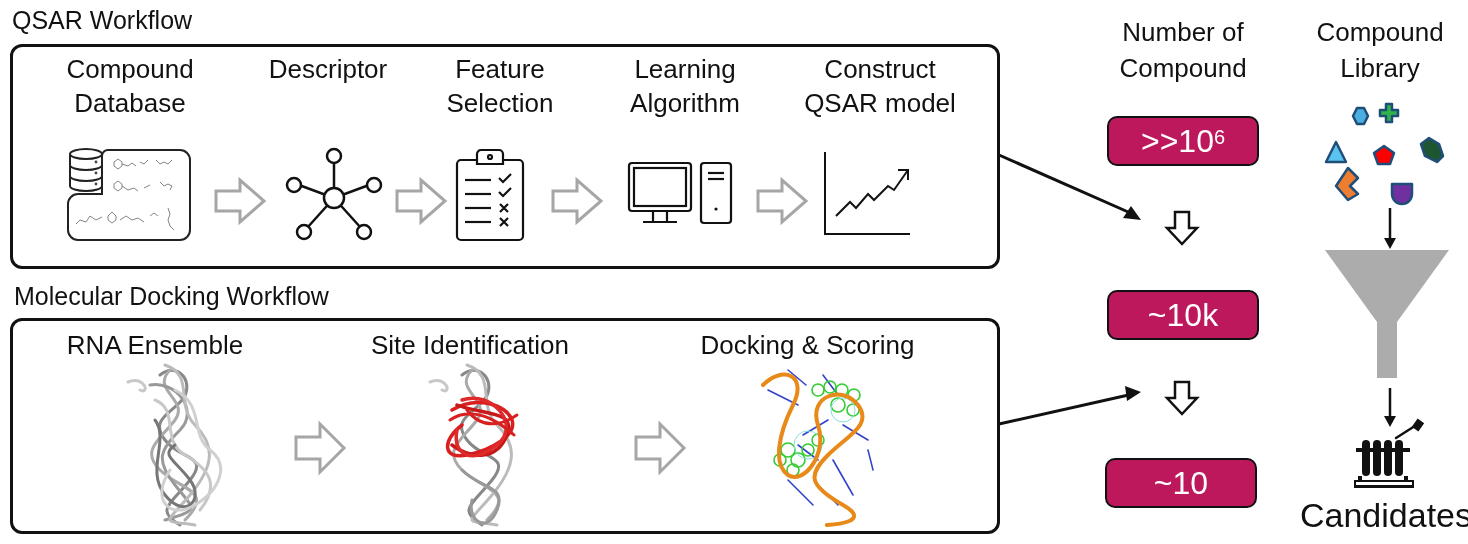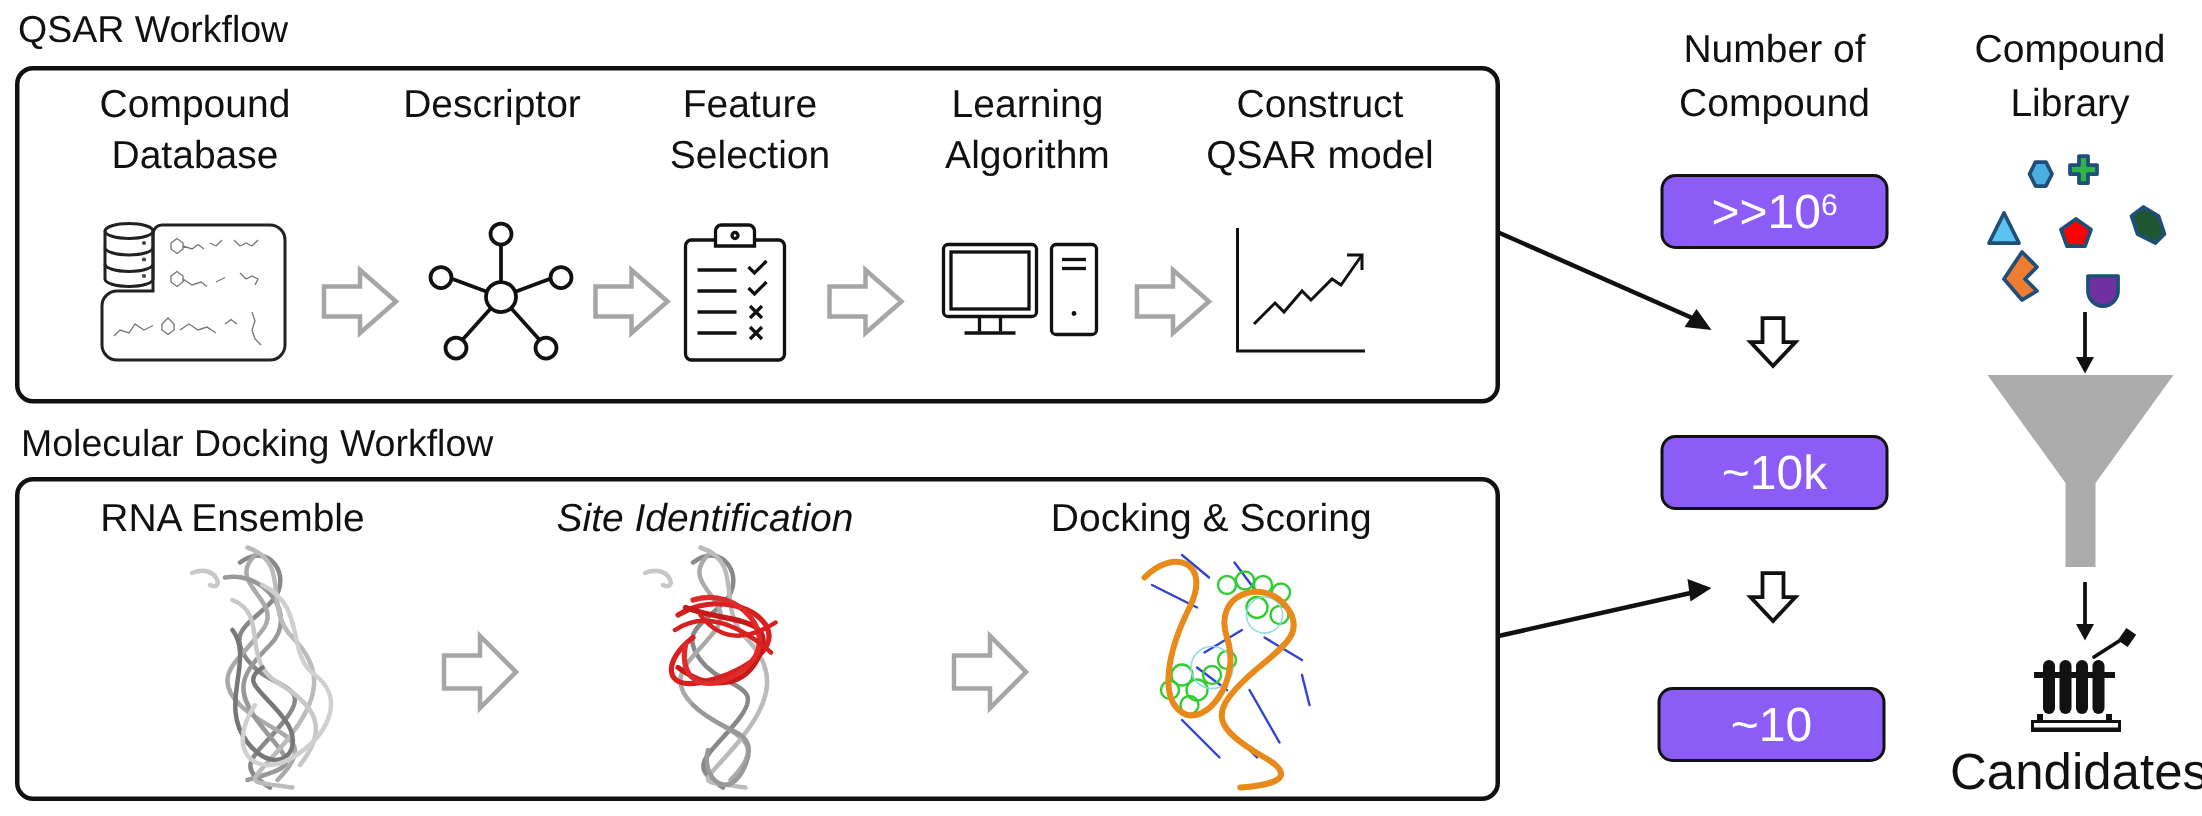--- a/index.html
+++ b/index.html
@@ -2,21 +2,21 @@
 <html><head>
 <meta charset="utf-8">
 <style>
   html, body { margin:0; padding:0; background:#fff; }
   body { width:1468px; height:544px; position:relative; overflow:hidden;
          font-family:"Liberation Sans","DejaVu Sans",sans-serif; color:#111; }
   .abs { position:absolute; }
   .section-title { font-size:25px; }
   .panel { position:absolute; border:3px solid #111; border-radius:12px; box-sizing:border-box; }
   .step-label { position:absolute; font-size:26px; text-align:center; line-height:34px; white-space:nowrap; }
-  .count-box { position:absolute; width:152px; height:50px; background:#8b5cf6; border:2.5px solid #111;
+  .count-box { position:absolute; width:152px; height:50px; background:#be185d; border:2.5px solid #111;
                border-radius:10px; box-sizing:border-box; color:#fff; font-size:32px;
                display:flex; align-items:center; justify-content:center; }
   .count-box sup { font-size:20px; position:relative; top:-4px; }
   .col-title { position:absolute; font-size:26px; text-align:center; line-height:36px; white-space:nowrap; }
   svg { position:absolute; overflow:visible; }
 </style>
 </head>
 <body>
 
 <div class="abs section-title" style="left:12px;top:6px;">QSAR Workflow</div>
@@ -126,21 +126,21 @@
     <path d="M2,13 H26 V2 L50,23 L26,44 V33 H2 Z" fill="#fff" stroke="#a6a6a6" stroke-width="3"></path>
   </svg>
 <svg style="left:756px;top:178px;" width="52" height="46">
     <path d="M2,13 H26 V2 L50,23 L26,44 V33 H2 Z" fill="#fff" stroke="#a6a6a6" stroke-width="3"></path>
   </svg>
 
 <div class="abs section-title" style="left:14px;top:282px;">Molecular Docking Workflow</div>
 <div class="panel" style="left:10px;top:318px;width:990px;height:216px;"></div>
 
 <div class="step-label" style="left:40px;top:328px;width:230px;">RNA Ensemble</div>
-<div class="step-label" style="left:345px;top:328px;width:250px;font-style:italic;">Site Identification</div>
+<div class="step-label" style="left:345px;top:328px;width:250px;">Site Identification</div>
 <div class="step-label" style="left:675px;top:328px;width:265px;">Docking &amp; Scoring</div>
 
 <svg style="left:120px;top:360px;" width="110" height="170">
   <g fill="none" stroke-linecap="round">
     <path d="M40,15 C60,0 75,25 62,40 S30,60 45,80 S90,95 70,120 S35,150 60,165" stroke="#888" stroke-width="3"></path>
     <path d="M50,10 C30,30 70,40 55,60 S20,90 40,110 S95,130 65,160" stroke="#aaa" stroke-width="3"></path>
     <path d="M30,25 C55,20 80,50 60,70 S35,100 55,125 S80,150 45,160" stroke="#999" stroke-width="3"></path>
     <path d="M45,5 C75,15 55,45 75,65 S95,105 70,135 S40,160 75,165" stroke="#bbb" stroke-width="3"></path>
     <path d="M8,22 C25,15 30,35 20,30 M35,40 C60,50 40,80 65,95 S100,125 80,150" stroke="#c8c8c8" stroke-width="3"></path>
     <path d="M35,60 C50,80 25,110 45,135 S85,140 70,120 S40,95 55,85" stroke="#777" stroke-width="3"></path>

